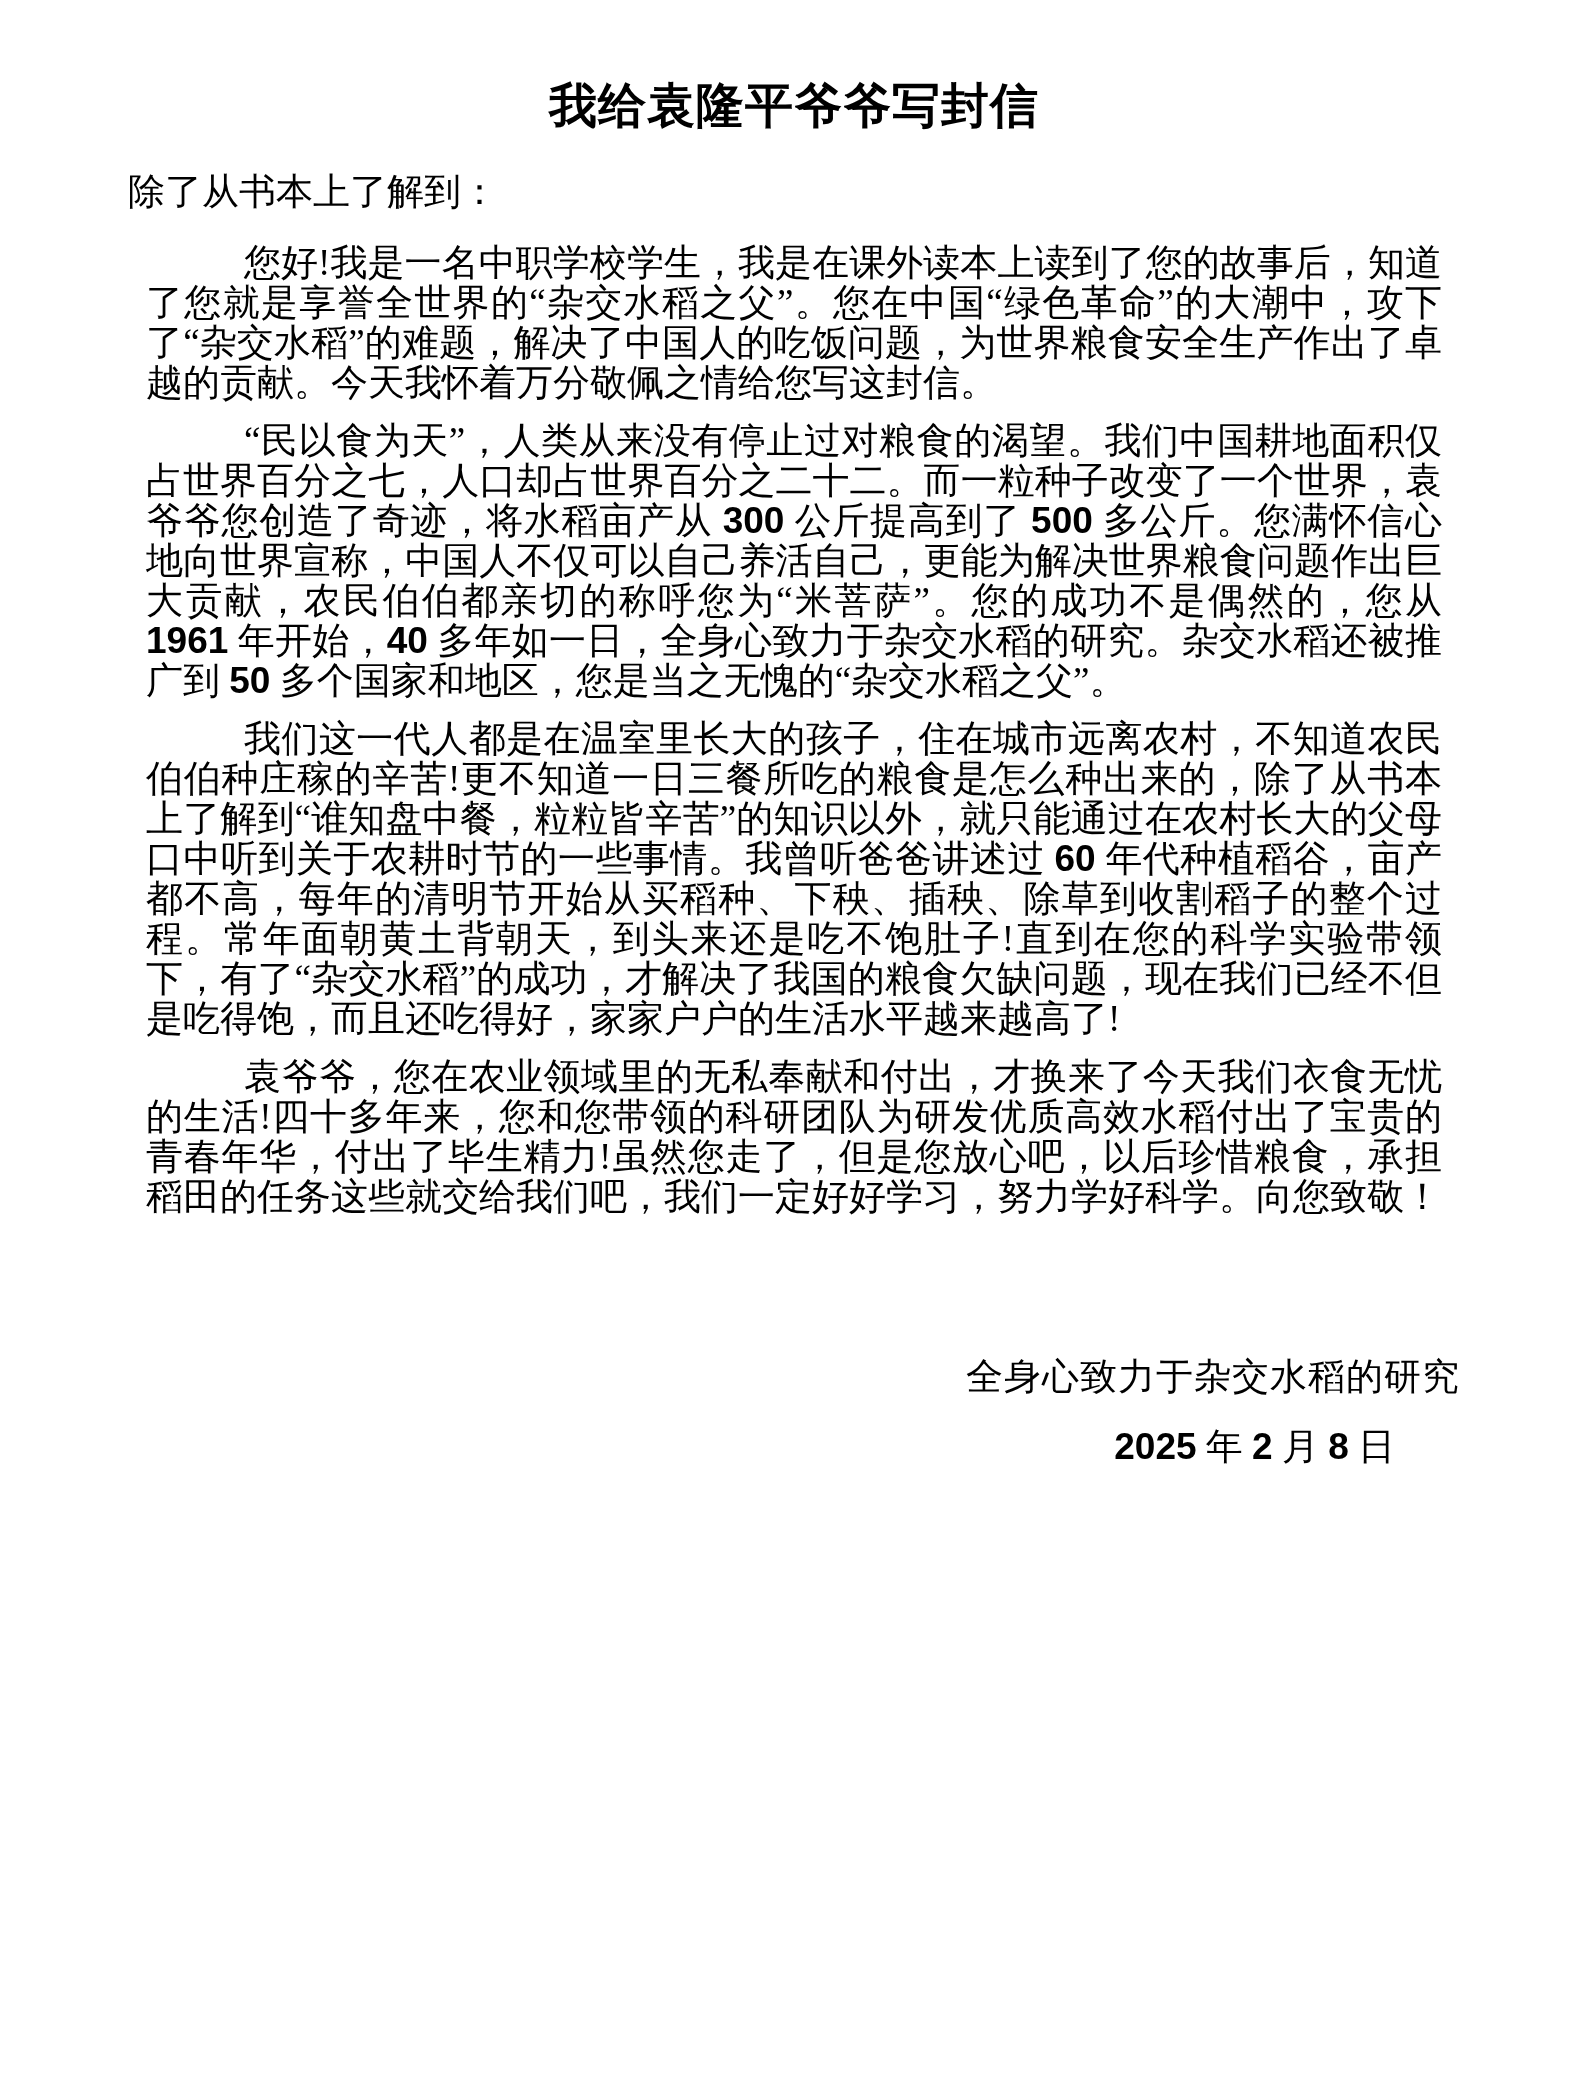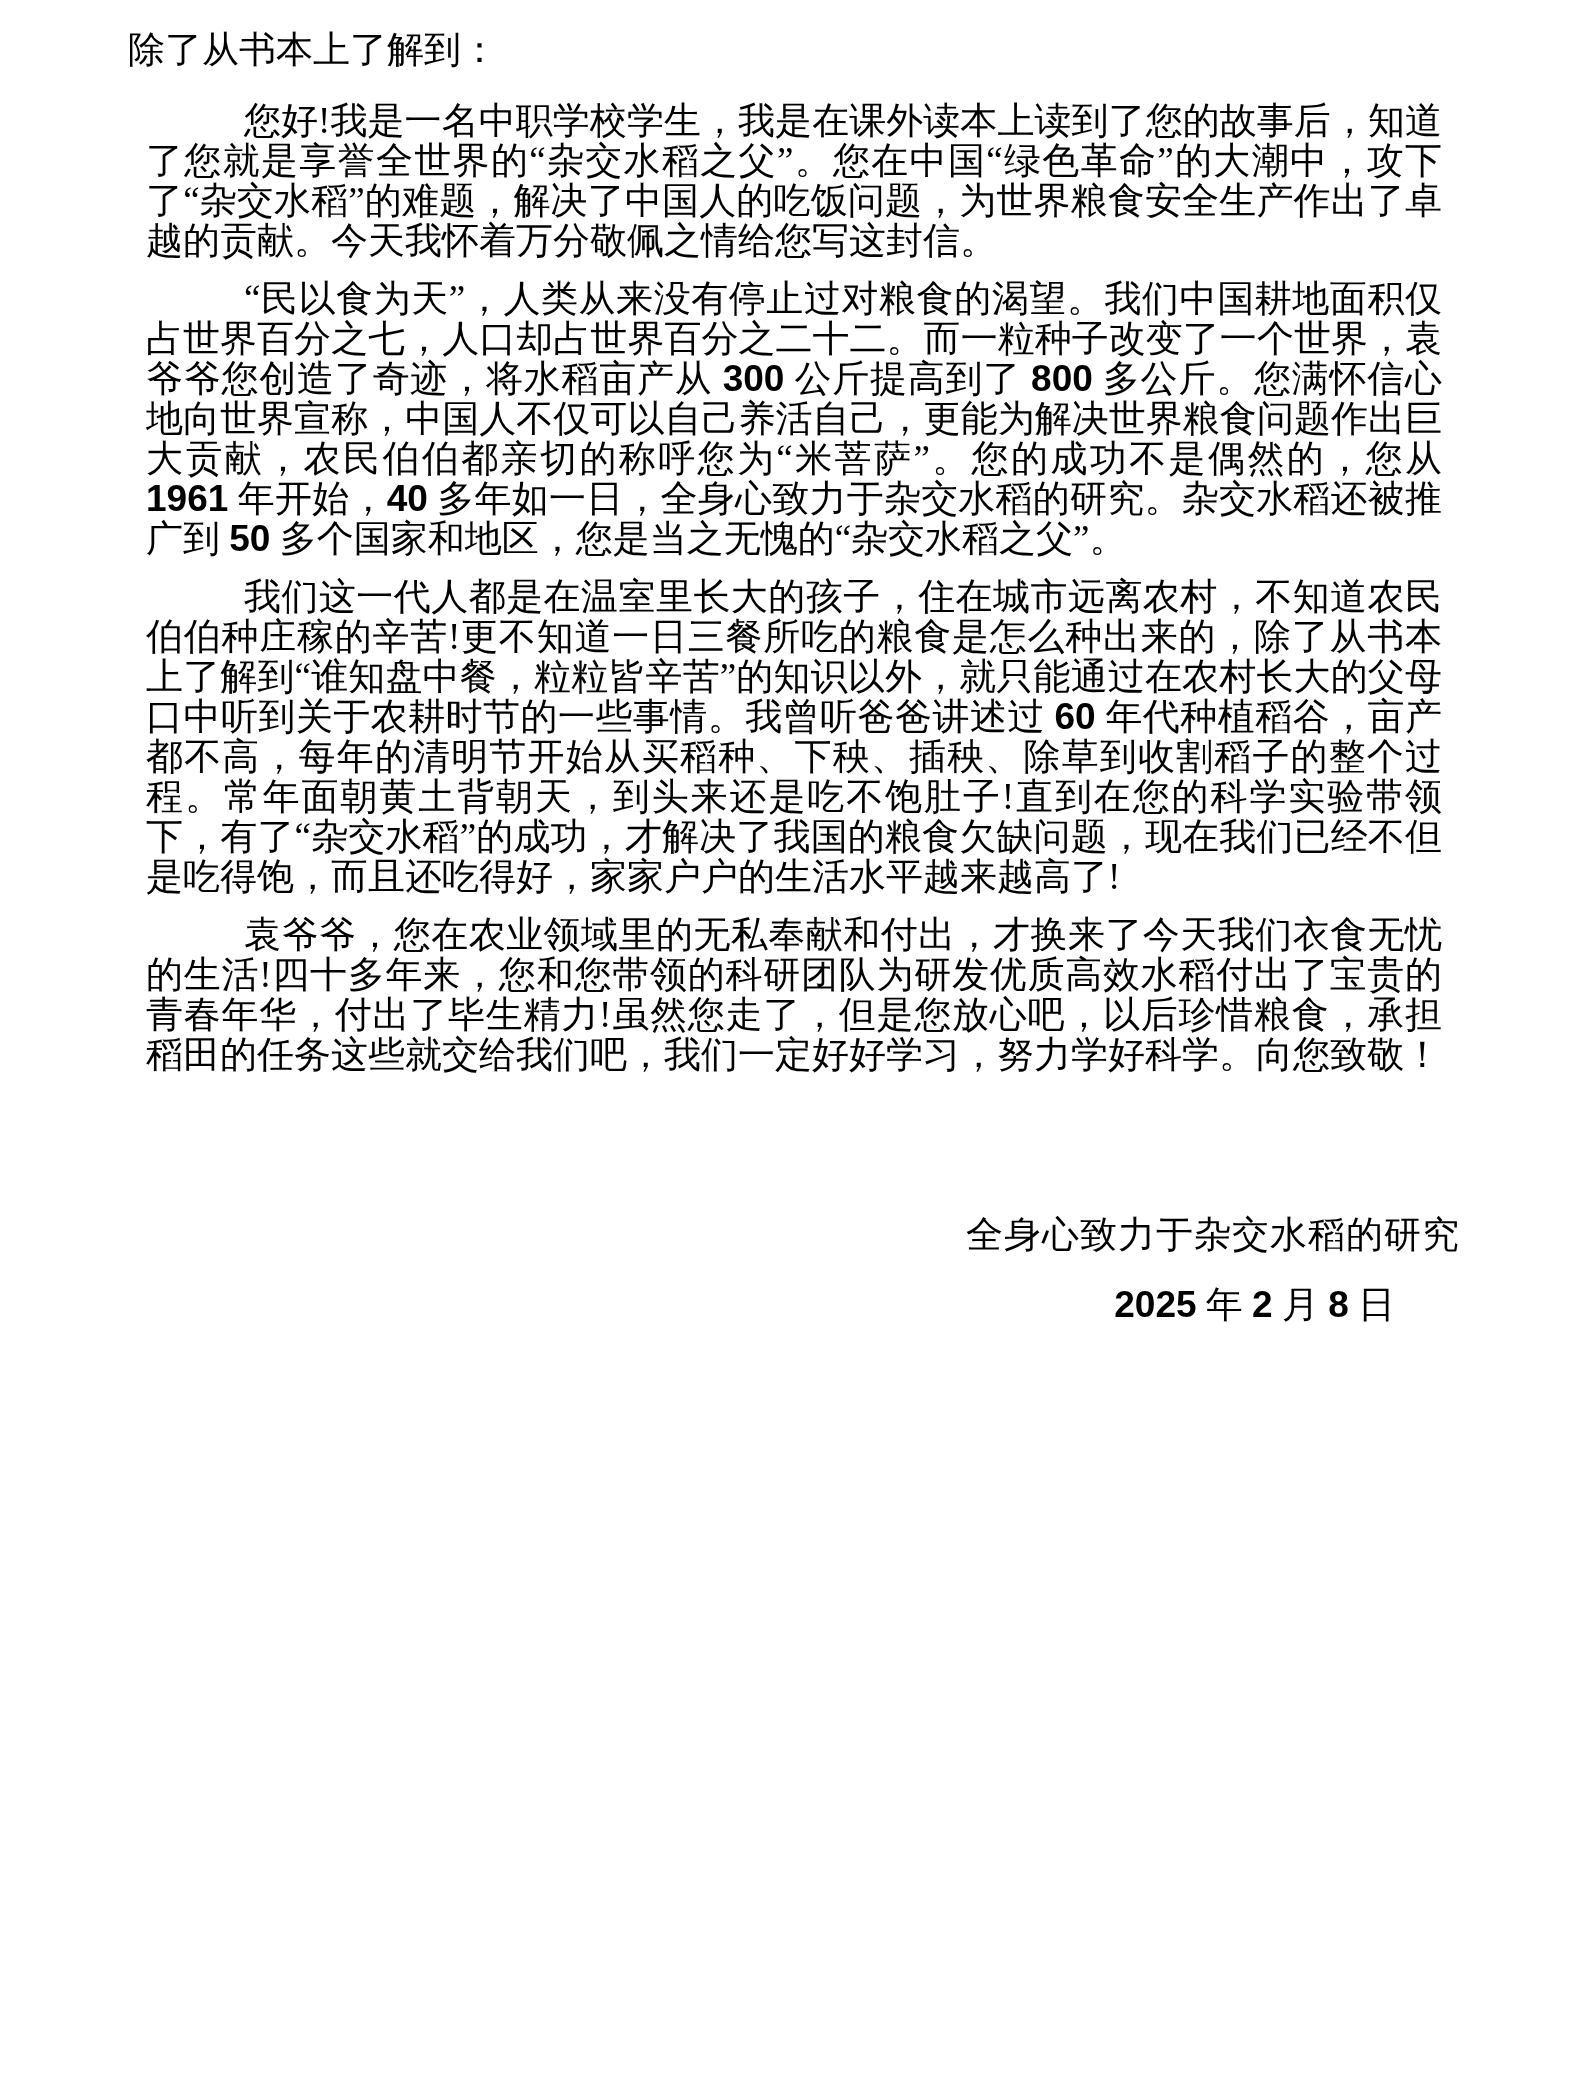--- a/index.html
+++ b/index.html
@@ -59,26 +59,27 @@
     font-size: 37px;
     line-height: 67px;
     text-align: right;
     padding-right: 65px;
   }
 </style>
 </head>
 <body>
 
 <div class="page">
+  <h1 class="title">我给袁隆平爷爷写封信</h1>
 
   <div class="salutation">除了从书本上了解到：</div>
 
   <div class="body-block" id="paragraphs">
       <p class="para"><span>您好!我是一名中职学校学生，我是在课外读本上读到了您的故事后，知道了您就是享誉全世界的“杂交水稻之父”。您在中国“绿色革命”的大潮中，攻下了“杂交水稻”的难题，解决了中国人的吃饭问题，为世界粮食安全生产作出了卓越的贡献。今天我怀着万分敬佩之情给您写这封信。</span></p>
-      <p class="para"><span>“民以食为天”，人类从来没有停止过对粮食的渴望。我们中国耕地面积仅占世界百分之七，人口却占世界百分之二十二。而一粒种子改变了一个世界，袁爷爷您创造了奇迹，将水稻亩产从 </span><b>300</b><span> 公斤提高到了 </span><b>800</b><span> 多公斤。您满怀信心地向世界宣称，中国人不仅可以自己养活自己，更能为解决世界粮食问题作出巨大贡献，农民伯伯都亲切的称呼您为“米菩萨”。您的成功不是偶然的，您从 </span><b>1961</b><span> 年开始，</span><b>40</b><span> 多年如一日，全身心致力于杂交水稻的研究。杂交水稻还被推广到 </span><b>50</b><span> 多个国家和地区，您是当之无愧的“杂交水稻之父”。</span></p>
+      <p class="para"><span>“民以食为天”，人类从来没有停止过对粮食的渴望。我们中国耕地面积仅占世界百分之七，人口却占世界百分之二十二。而一粒种子改变了一个世界，袁爷爷您创造了奇迹，将水稻亩产从 </span><b>300</b><span> 公斤提高到了 </span><b>500</b><span> 多公斤。您满怀信心地向世界宣称，中国人不仅可以自己养活自己，更能为解决世界粮食问题作出巨大贡献，农民伯伯都亲切的称呼您为“米菩萨”。您的成功不是偶然的，您从 </span><b>1961</b><span> 年开始，</span><b>40</b><span> 多年如一日，全身心致力于杂交水稻的研究。杂交水稻还被推广到 </span><b>50</b><span> 多个国家和地区，您是当之无愧的“杂交水稻之父”。</span></p>
       <p class="para"><span>我们这一代人都是在温室里长大的孩子，住在城市远离农村，不知道农民伯伯种庄稼的辛苦!更不知道一日三餐所吃的粮食是怎么种出来的，除了从书本上了解到“谁知盘中餐，粒粒皆辛苦”的知识以外，就只能通过在农村长大的父母口中听到关于农耕时节的一些事情。我曾听爸爸讲述过 </span><b>60</b><span> 年代种植稻谷，亩产都不高，每年的清明节开始从买稻种、下秧、插秧、除草到收割稻子的整个过程。常年面朝黄土背朝天，到头来还是吃不饱肚子!直到在您的科学实验带领下，有了“杂交水稻”的成功，才解决了我国的粮食欠缺问题，现在我们已经不但是吃得饱，而且还吃得好，家家户户的生活水平越来越高了!</span></p>
       <p class="para"><span>袁爷爷，您在农业领域里的无私奉献和付出，才换来了今天我们衣食无忧的生活!四十多年来，您和您带领的科研团队为研发优质高效水稻付出了宝贵的青春年华，付出了毕生精力!虽然您走了，但是您放心吧，以后珍惜粮食，承担稻田的任务这些就交给我们吧，我们一定好好学习，努力学好科学。向您致敬！</span></p>
     </div>
 
   <div class="signature">全身心致力于杂交水稻的研究</div>
 
   <div class="date" id="date-line"><b>2025</b><span> 年 </span><b>2</b><span> 月 </span><b>8</b><span> 日</span></div>
 </div>
 
 </body></html>

